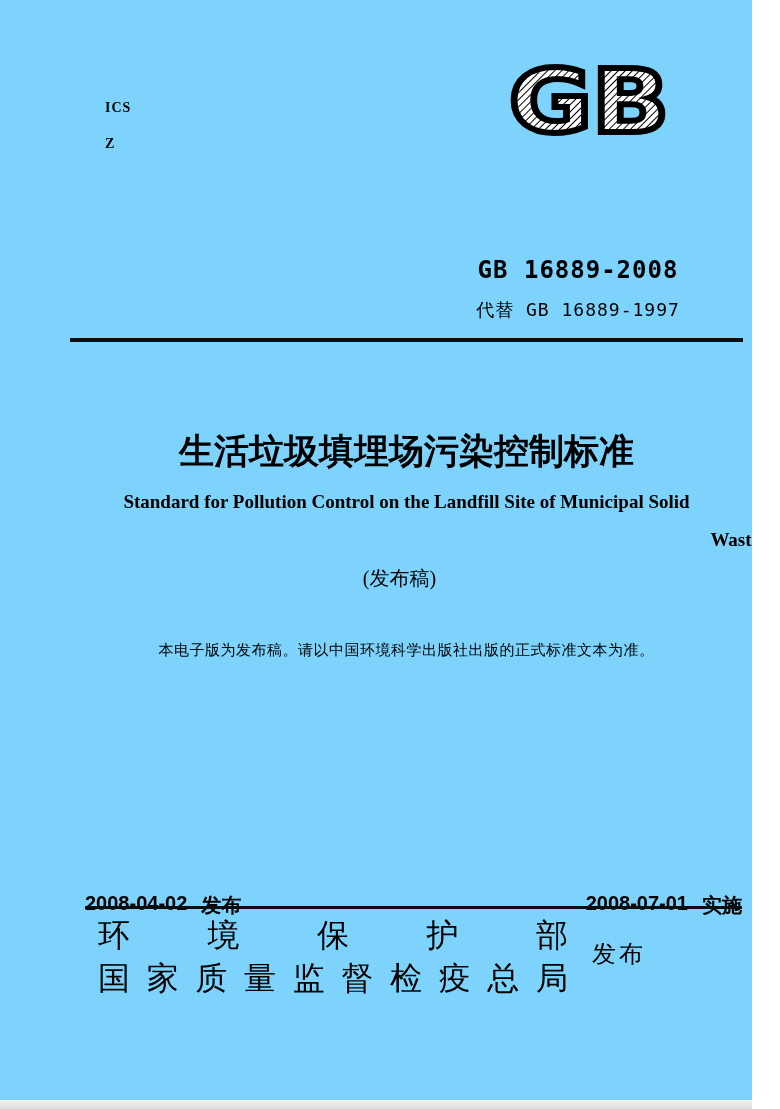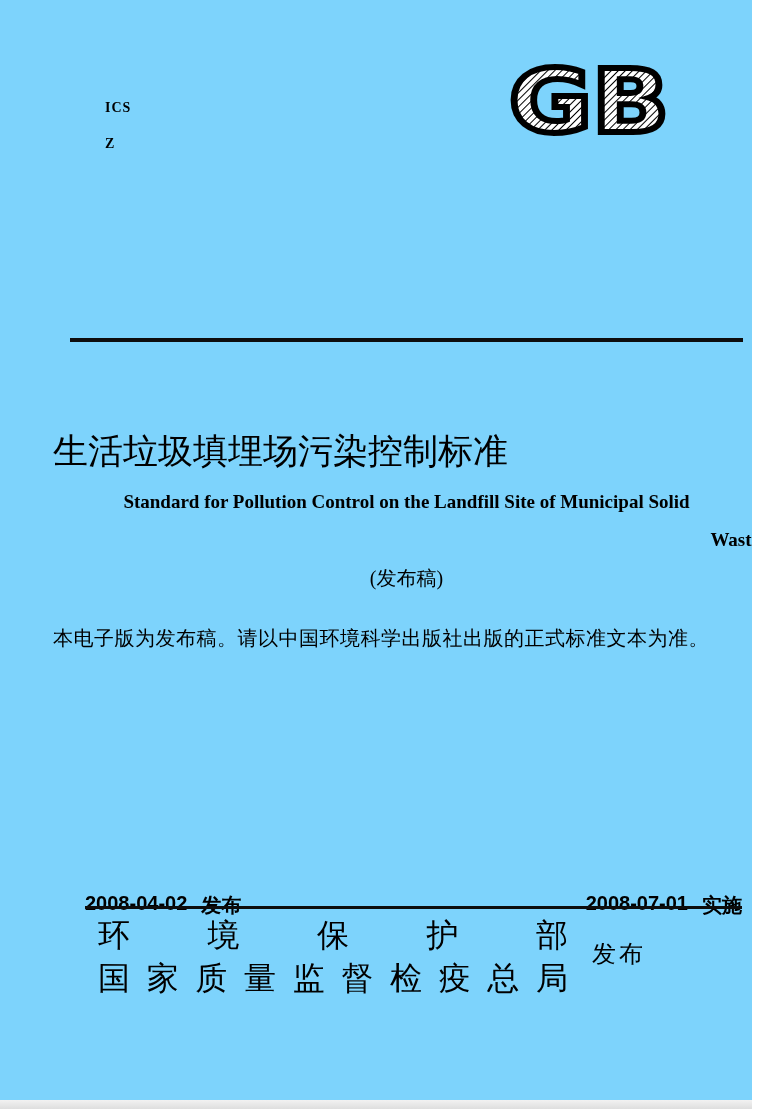--- a/index.html
+++ b/index.html
@@ -36,44 +36,45 @@
   .std-replaces{
     margin-top:14px;
     font-family:"DejaVu Sans Mono", monospace;
     font-size:18px;letter-spacing:1px;white-space:nowrap;
   }
 
   .rule-top{left:70px;top:338px;width:673px;height:4px;background:#0d0d0d;}
 
   .doc-title-cn{
     left:53px;width:707px;top:428px;
-    font-size:35px;font-weight:normal;
+    text-align:center;
+    font-size:35px;font-weight:bold;
     font-family:"Liberation Sans", sans-serif;
     white-space:nowrap;
   }
   .doc-title-en{
     left:53px;width:707px;top:491px;
     text-align:center;
     font-size:19px;font-weight:bold;
     font-family:"Liberation Serif", serif;
     white-space:nowrap;
   }
   .doc-title-en2{
     left:53px;width:707px;top:529px;
     text-align:right;
     font-size:19px;font-weight:bold;
     font-family:"Liberation Serif", serif;
   }
   .draft{
-    left:53px;width:707px;top:565px;
+    left:46px;width:707px;top:565px;
     text-align:center;font-size:20px;
   }
   .notice{
-    left:53px;width:707px;top:625px;
-    text-align:left;font-size:20px;
+    left:53px;width:707px;top:641px;
+    text-align:center;font-size:15px;
     letter-spacing:0.5px;
   }
 
   .dates-row{
     left:85px;width:657px;top:884px;
     display:flex;justify-content:space-between;
     font-family:"Liberation Sans", sans-serif;
     font-size:20px;font-weight:bold;margin-top:8px;
   }
   .date-pair{display:flex;gap:14px;white-space:nowrap;}
@@ -108,20 +109,24 @@
     <defs>
       <pattern id="hatch" width="5" height="5" patternTransform="rotate(45)" patternUnits="userSpaceOnUse">
         <rect width="5" height="5" fill="#ffffff"></rect>
         <line x1="0" y1="0" x2="0" y2="5" stroke="#000000" stroke-width="2"></line>
       </pattern>
     </defs>
     <text x="84" y="76" text-anchor="middle" font-family="'DejaVu Sans', sans-serif" font-weight="bold" font-size="88" textLength="160" lengthAdjust="spacingAndGlyphs" stroke="#000000" stroke-width="6" fill="url(#hatch)">GB</text>
   </svg>
 
 
+  <div class="abs std-block">
+    <div class="std-number">GB 16889-2008</div>
+    <div class="std-replaces">代替 GB 16889-1997</div>
+  </div>
 
   <div class="abs rule-top"></div>
 
   <div class="abs doc-title-cn">生活垃圾填埋场污染控制标准</div>
   <div class="abs doc-title-en">Standard for Pollution Control on the Landfill Site of Municipal Solid</div>
   <div class="abs doc-title-en2">Waste</div>
   <div class="abs draft">(发布稿)</div>
 
   <div class="abs notice">本电子版为发布稿。请以中国环境科学出版社出版的正式标准文本为准。</div>
 

